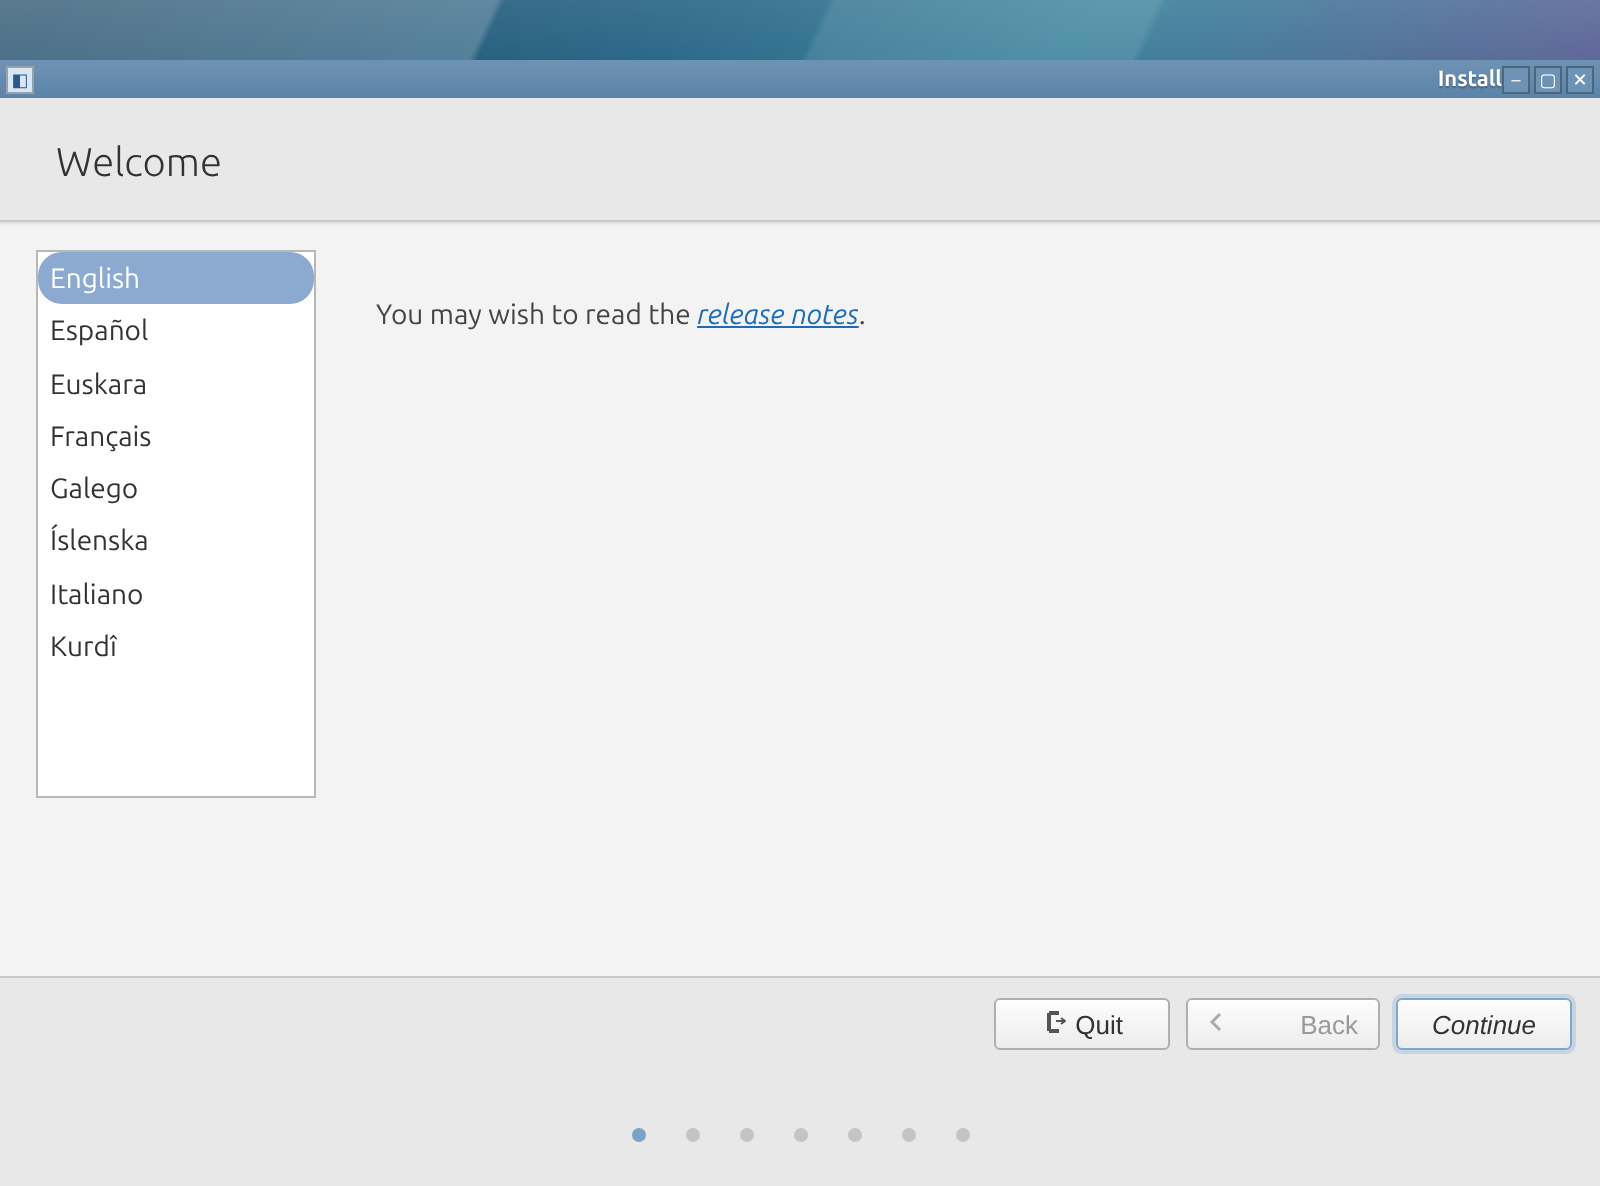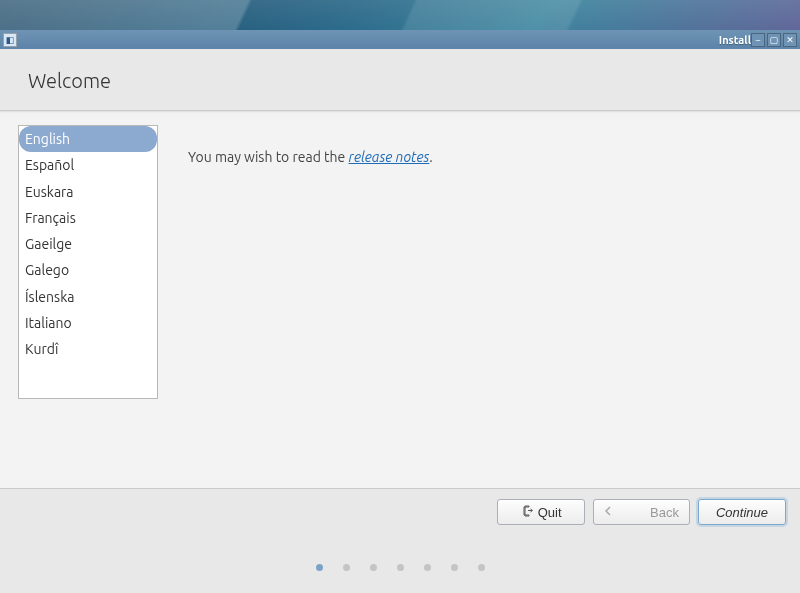--- a/index.html
+++ b/index.html
@@ -186,21 +186,20 @@
   <div class="header">
     <h1>Welcome</h1>
   </div>
 
   <div class="content">
     <div class="lang-list" id="lang-list">
         <div class="lang-item selected">English</div>
         <div class="lang-item">Español</div>
         <div class="lang-item">Euskara</div>
         <div class="lang-item">Français</div>
-        <div class="lang-item">Gaeilge</div>
         <div class="lang-item">Galego</div>
         <div class="lang-item">Íslenska</div>
         <div class="lang-item">Italiano</div>
         <div class="lang-item">Kurdî</div>
       </div>
     <div class="main-text">
       <span>You may wish to read the </span><a href="#">release notes</a><span>.</span>
     </div>
   </div>
 

